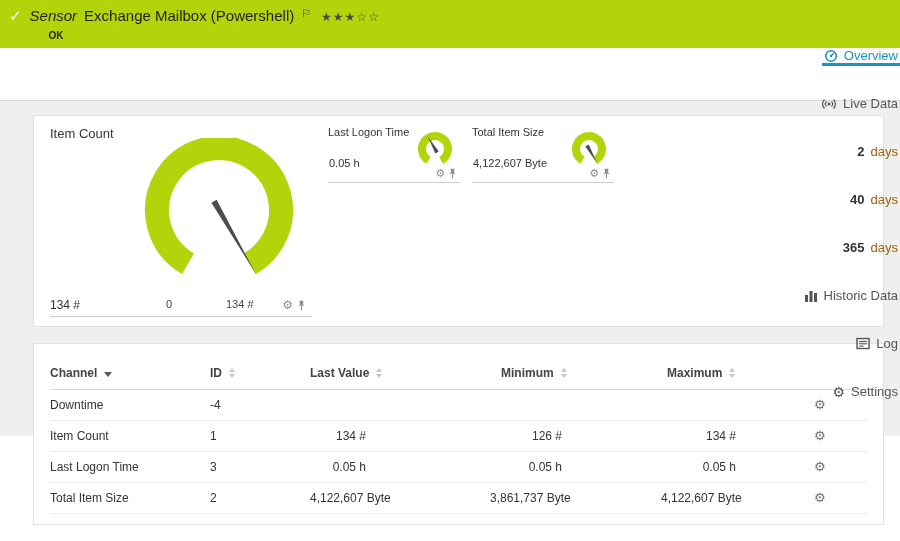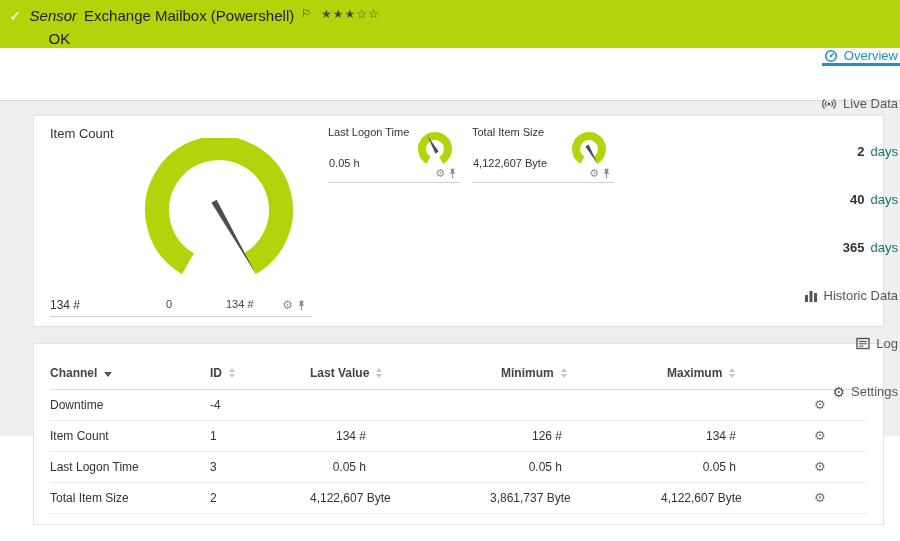--- a/index.html
+++ b/index.html
@@ -2,33 +2,33 @@
 <html><head>
 <meta charset="utf-8">
 <style>
   html,body{margin:0;padding:0;}
   body{width:900px;height:541px;font-family:"Liberation Sans",sans-serif;background:#fff;overflow:hidden;}
   .glyph{font-family:"DejaVu Sans","Liberation Sans",sans-serif;}
 
   
   .banner{height:48px;background:#b3d40a;display:flex;align-items:flex-start;padding:7px 10px 0 9px;box-sizing:border-box;}
   .check{color:#fff;font-size:15px;font-weight:bold;margin:2px 8px 0 0;line-height:1;}
-  .title-line{display:flex;align-items:flex-start;gap:7px;}
+  .title-line{display:flex;align-items:flex-end;gap:7px;}
   .kind{font-style:italic;font-size:15px;color:#222;}
   .name{font-size:15px;color:#222;}
   .flag{font-size:11px;color:#333;align-self:flex-start;cursor:pointer;line-height:1;margin-top:1px;}
   .stars{font-size:12px;color:#4a4a4a;letter-spacing:1px;cursor:pointer;margin-left:3px;}
-  .status{font-size:15px;font-weight:normal;color:#222;margin:6px 0 0 19px;}
+  .status{font-size:10px;font-weight:bold;color:#222;margin:6px 0 0 19px;}
 
   
   .tabs{height:53px;background:#fff;border-bottom:1px solid #d8d8d8;display:flex;align-items:flex-end;gap:30px;padding-left:45px;box-sizing:border-box;flex-direction:column;}
   .tab{display:flex;align-items:center;gap:6px;height:37px;font-size:13px;color:#555;cursor:pointer;border-bottom:3px solid transparent;padding:0 2px;white-space:nowrap;}
   .tab.active{color:#1b93c7;border-bottom-color:#1b93c7;}
   .tab .num{font-weight:bold;color:#333;}
-  .tab .unit{color:#0f766e;}
+  .tab .unit{color:#a16207;}
   .tab .glyph{font-size:14px;line-height:1;}
 
   
   .content{background:#efefef;height:335px;box-sizing:border-box;padding:14px 16px 0 33px;}
   .panel{background:#fff;border:1px solid #e2e2e2;box-sizing:border-box;}
 
   
   .gauges-panel{height:212px;padding:10px 16px;display:flex;margin-bottom:16px;}
   .main-gauge{width:262px;height:190px;position:relative;border-bottom:1px solid #cfcfcf;flex:none;}
   .g-title{font-size:13px;color:#333;}

